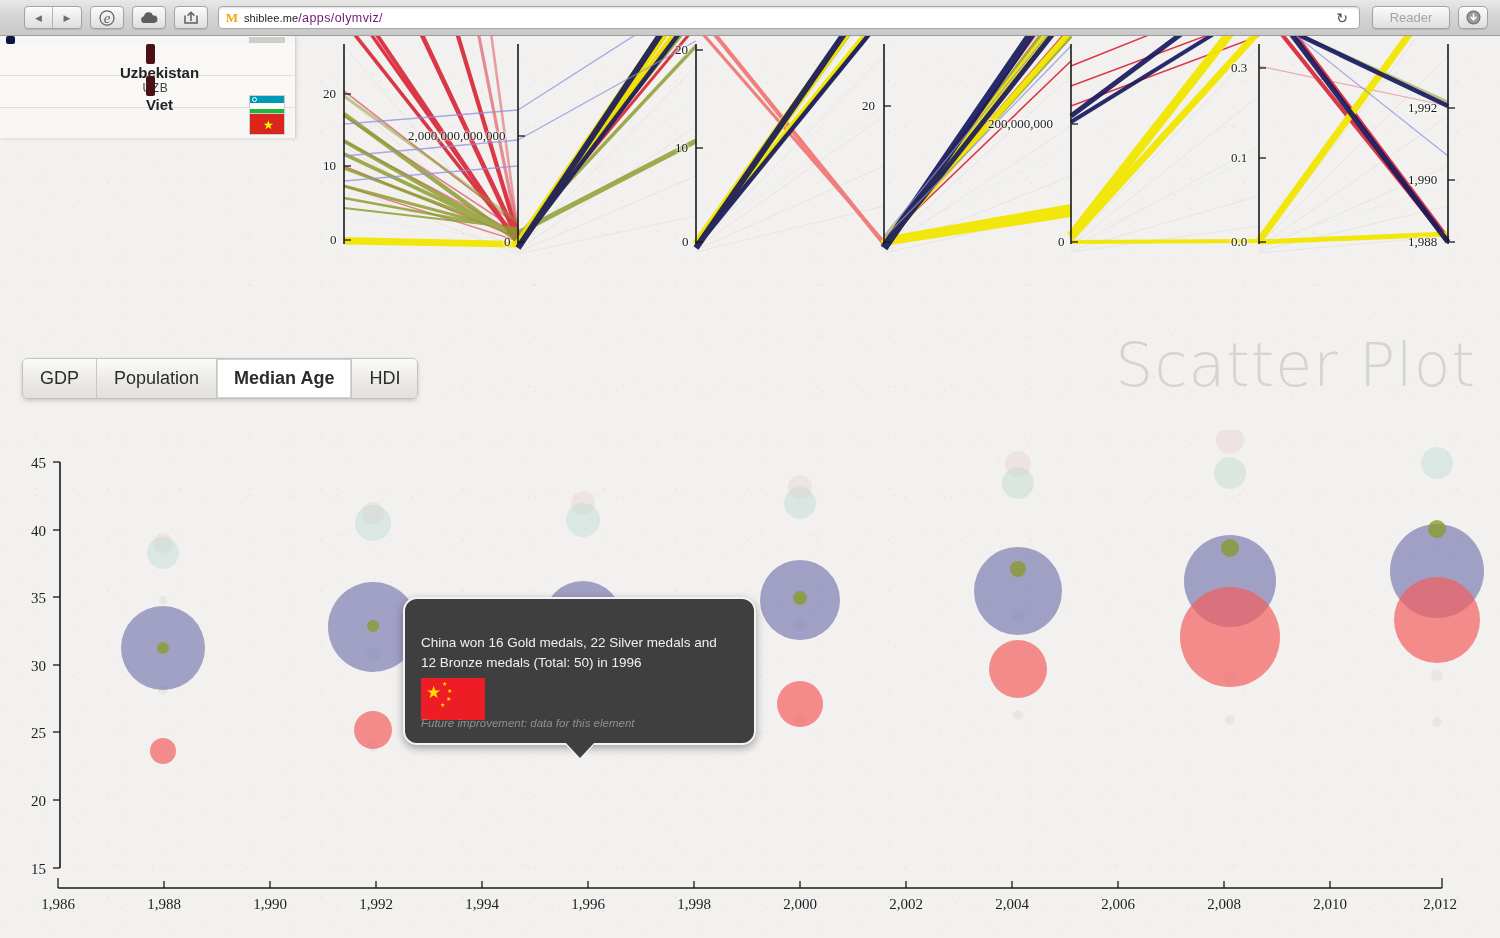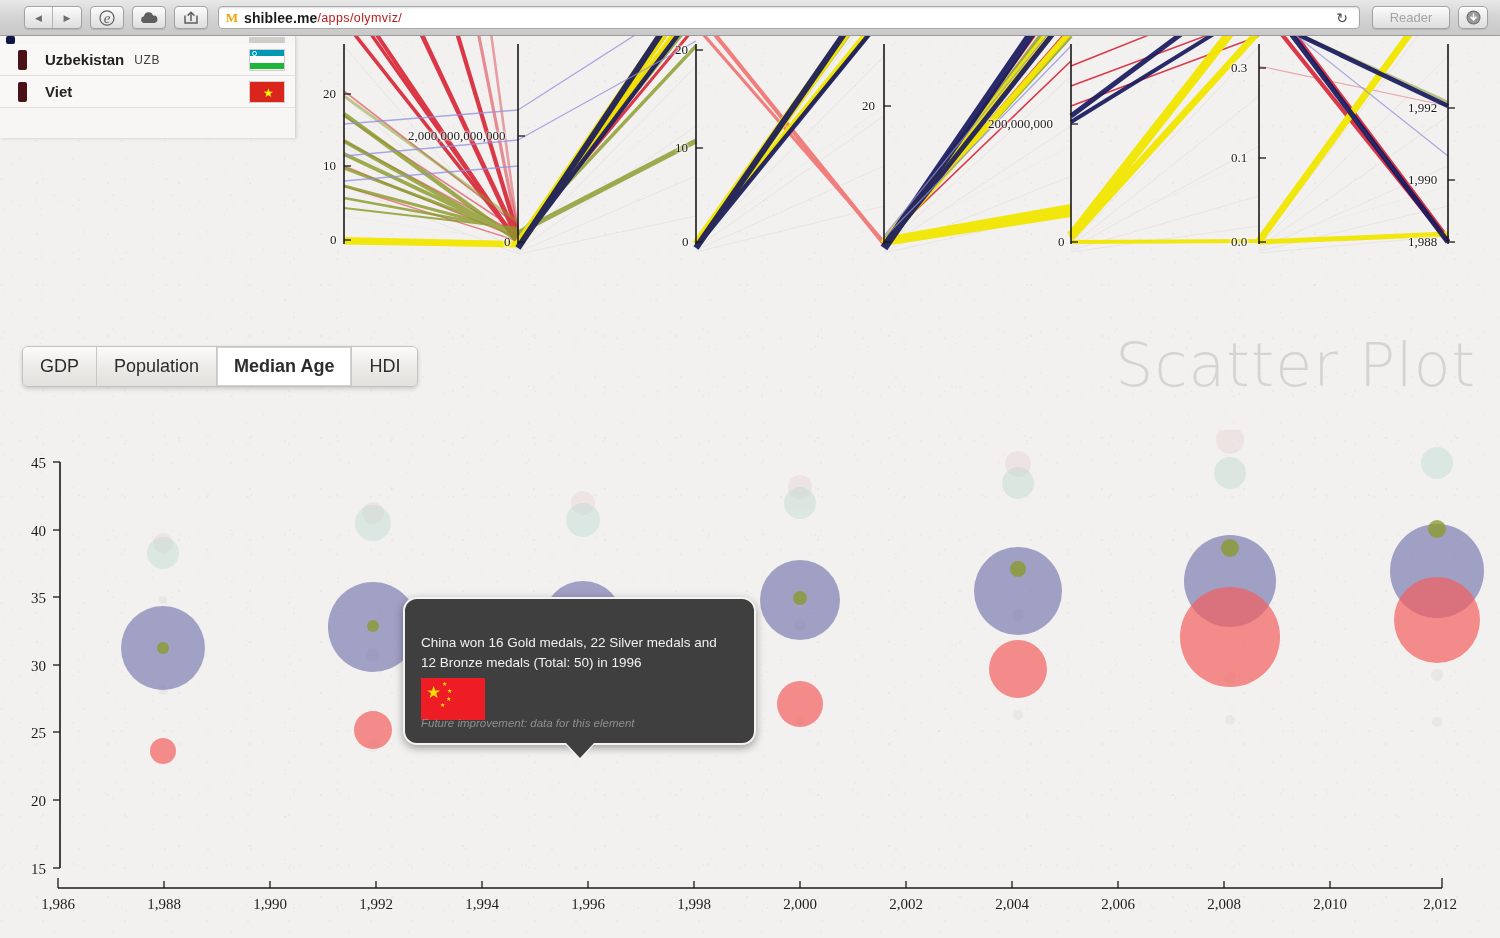--- a/index.html
+++ b/index.html
@@ -76,22 +76,22 @@
   .favicon {
     width: 14px; height: 14px; margin-right: 5px;
     background: #fff;
     color: #f5a300;
     font-weight: bold; font-size: 13px;
     line-height: 13px;
     font-family: "Liberation Serif", serif;
     text-align: center;
     flex: none;
   }
-  .url-host { font-size: 14px; color: #1b1b1b; font-weight: bold; letter-spacing: .1px; }
-  .url-path { font-size: 12.5px; color: #b91c1c; letter-spacing: .4px; }
+  .url-host { font-size: 11px; color: #1b1b1b; font-weight: normal; letter-spacing: .1px; }
+  .url-path { font-size: 12.5px; color: #701a75; letter-spacing: .4px; }
   .reload-btn {
     width: 22px; height: 22px; flex: none;
     display: flex; align-items: center; justify-content: center;
     color: #4a4a4a; font-size: 14px;
     margin-left: auto;
   }
   .reader-btn {
     width: 78px; margin-left: 6px;
     color: #a4a4a4; font-size: 13px;
   }
@@ -105,22 +105,23 @@
     background: #f7f6f4;
     border-right: 1px solid #d8d6d2;
     overflow: hidden;
     z-index: 30;
     box-shadow: 1px 1px 3px rgba(0,0,0,.10);
   }
   .country-row {
     height: 32px;
     display: flex; align-items: center;
     border-bottom: 1px solid #e2e0dc;
-    padding-left: 18px;
+    padding-left: 6px;
     background: #f9f8f6;
+    flex-direction: column;
   }
   .swatch { width: 9px; height: 20px; border-radius: 2px; flex: none; }
   .c-name { font-size: 15px; font-weight: bold; color: #232323; margin-left: 18px; }
   .c-code { font-size: 12px; color: #404040; margin-left: 10px; letter-spacing: .6px; }
   .c-flag {
     width: 36px; height: 22px; margin-left: auto; margin-right: 10px;
     border: 1px solid #cfcdc9; flex: none; overflow: hidden; position: relative;
   }
 
   
@@ -135,21 +136,21 @@
     position: absolute;
     font-family: "Liberation Serif", serif;
     font-size: 13px; color: #1a1a1a;
     white-space: nowrap;
     text-shadow: 0 0 3px #fff, 0 0 3px #fff, 0 0 2px #fff;
   }
 
   
   .tabbar {
     position: absolute;
-    left: 22px; top: 346px;
+    left: 22px; top: 358px;
     display: flex;
     border: 1px solid #c3c1bd;
     border-radius: 6px;
     background: linear-gradient(to bottom, #fcfcfb, #e6e4e0);
     box-shadow: 0 2px 4px rgba(0,0,0,.16), 0 1px 0 rgba(255,255,255,.9) inset;
     overflow: hidden;
     z-index: 25;
   }
   .tab {
     padding: 9px 17px;

